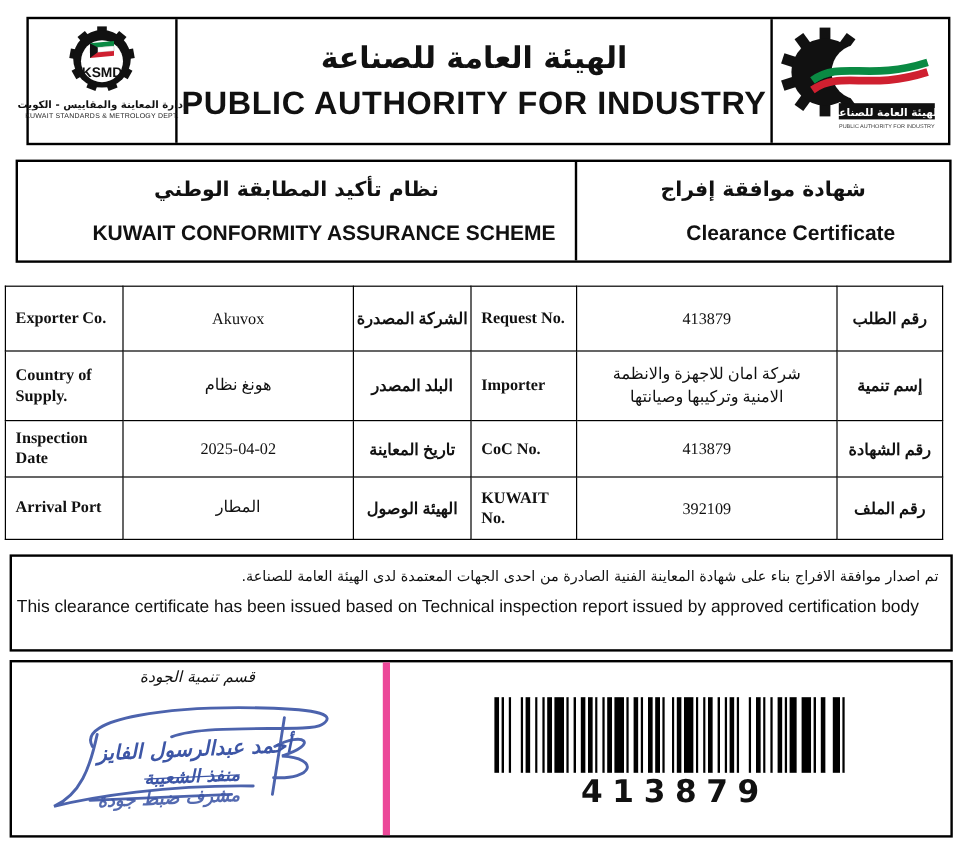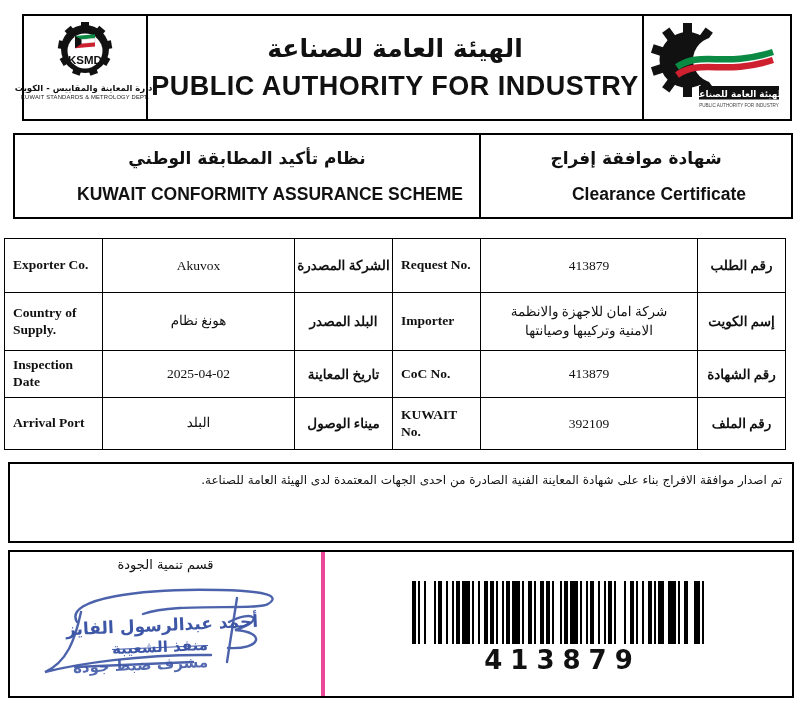--- a/index.html
+++ b/index.html
@@ -40,21 +40,21 @@
   td.val-ar{font-family:"DejaVu Sans",sans-serif;font-size:11px;text-align:center;line-height:1.4;padding:0 14px;}
 
   
   #statement-box{left:8px;top:462px;width:786px;height:81px;}
   #statement-ar{direction:rtl;text-align:right;font-family:"DejaVu Sans",sans-serif;
     font-size:12px;padding:9px 10px 0 10px;}
   #statement-en{text-align:left;font-size:14.5px;line-height:1.35;padding:10px 18px 0 4px;}
 
   
   #bottom-box{left:8px;top:550px;width:786px;height:148px;display:flex;}
-  #signature-cell{width:315px;border-right:4px solid #ec4899;position:relative;box-sizing:border-box;}
+  #signature-cell{width:315px;border-right:6px solid #ec4899;position:relative;box-sizing:border-box;font-style:italic;}
   #barcode-cell{flex:1;display:flex;flex-direction:column;align-items:center;justify-content:center;padding-top:8px;}
   #dept-label{margin-top:5px;text-align:center;font-family:"DejaVu Sans",sans-serif;font-size:13px;}
   #signature-area{position:absolute;left:5px;top:30px;width:305px;height:115px;}
   .stamp-line{position:absolute;font-family:"DejaVu Sans",sans-serif;font-weight:bold;text-align:center;
     transform:rotate(-2.5deg);white-space:nowrap;}
   #stamp-line1{top:33px;left:12px;width:270px;font-size:17px;}
   #stamp-line2{top:56px;left:45px;width:200px;font-size:15px;text-decoration:line-through;}
   #stamp-line3{top:74px;left:18px;width:215px;font-size:15px;opacity:.88;}
 
   
@@ -155,43 +155,44 @@
     <td class="lbl-en">Request No.</td>
     <td class="val">413879</td>
     <td class="lbl-ar" dir="rtl">رقم الطلب</td>
   </tr>
   <tr style="height:58px">
     <td class="lbl-en">Country of Supply.</td>
     <td class="val val-ar" dir="rtl">هونغ نظام</td>
     <td class="lbl-ar" dir="rtl">البلد المصدر</td>
     <td class="lbl-en">Importer</td>
     <td class="val-ar" dir="rtl">شركة امان للاجهزة والانظمة الامنية وتركيبها وصيانتها</td>
-    <td class="lbl-ar" dir="rtl">إسم الكويت</td>
+    <td class="lbl-ar" dir="rtl">إسم تنمية</td>
   </tr>
   <tr style="height:47px">
     <td class="lbl-en">Inspection Date</td>
     <td class="val">2025-04-02</td>
     <td class="lbl-ar" dir="rtl">تاريخ المعاينة</td>
     <td class="lbl-en">CoC No.</td>
     <td class="val">413879</td>
     <td class="lbl-ar" dir="rtl">رقم الشهادة</td>
   </tr>
   <tr style="height:52px">
     <td class="lbl-en">Arrival Port</td>
-    <td class="val val-ar" dir="rtl">البلد</td>
-    <td class="lbl-ar" dir="rtl">ميناء الوصول</td>
+    <td class="val val-ar" dir="rtl">المطار</td>
+    <td class="lbl-ar" dir="rtl">الهيئة الوصول</td>
     <td class="lbl-en">KUWAIT No.</td>
     <td class="val">392109</td>
     <td class="lbl-ar" dir="rtl">رقم الملف</td>
   </tr>
 </tbody>
   </table>
 
 <div class="abs box" id="statement-box">
   <div id="statement-ar">تم اصدار موافقة الافراج بناء على شهادة المعاينة الفنية الصادرة من احدى الجهات المعتمدة لدى الهيئة العامة للصناعة.</div>
+  <div id="statement-en">This clearance certificate has been issued based on Technical inspection report issued by approved certification body</div>
 </div>
 
 <div class="abs box" id="bottom-box">
 
   <div id="signature-cell">
     <div id="dept-label" dir="rtl">قسم تنمية الجودة</div>
     <div id="signature-area">
       <svg width="305" height="115" viewBox="0 0 305 115" style="position:absolute;left:0;top:0;">
         <g stroke="#3d56a6" stroke-width="2.4" fill="none" stroke-linecap="round" opacity="0.92">
           <path d="M 62 40 C 48 16, 130 6, 205 8 C 252 9, 266 14, 253 22 C 242 29, 160 20, 128 32"></path>

